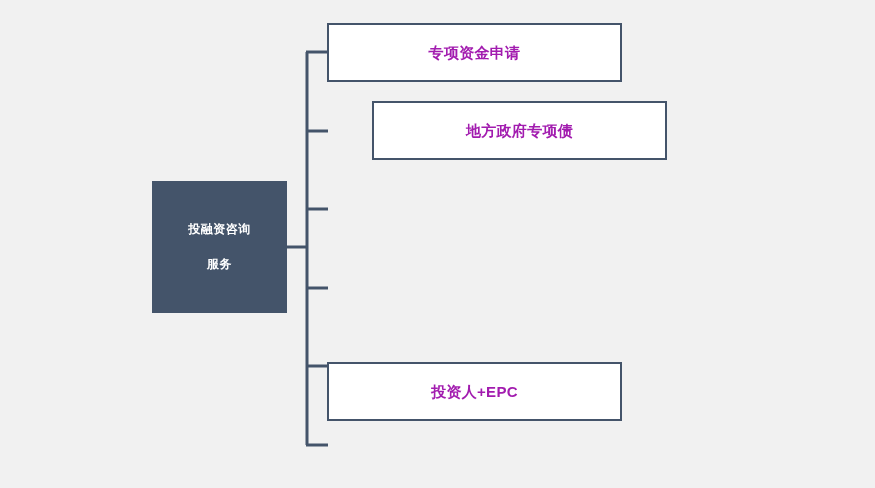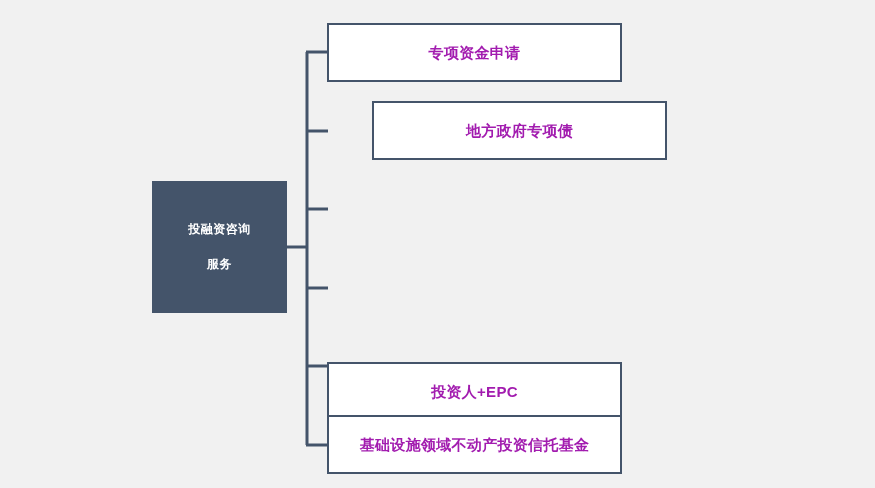--- a/index.html
+++ b/index.html
@@ -102,17 +102,14 @@
 
   <div class="leaf-node" style="top:23px;">
     <span class="leaf-label">专项资金申请</span>
   </div>
   <div class="leaf-node" style="top:101px;margin-left:45px;">
     <span class="leaf-label">地方政府专项债</span>
   </div>
   <div class="leaf-node" style="top:346px;margin-top:16px;">
     <span class="leaf-label">投资人+EPC</span>
   </div>
-  <div class="leaf-node" style="top:415px;">
-    <span class="leaf-label">基础设施领域不动产投资信托基金</span>
-  </div>
 
 </div>
 
 </body></html>

